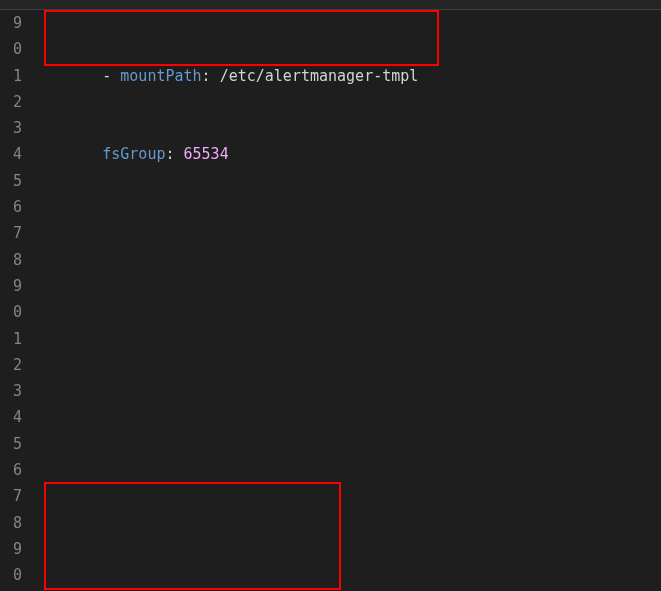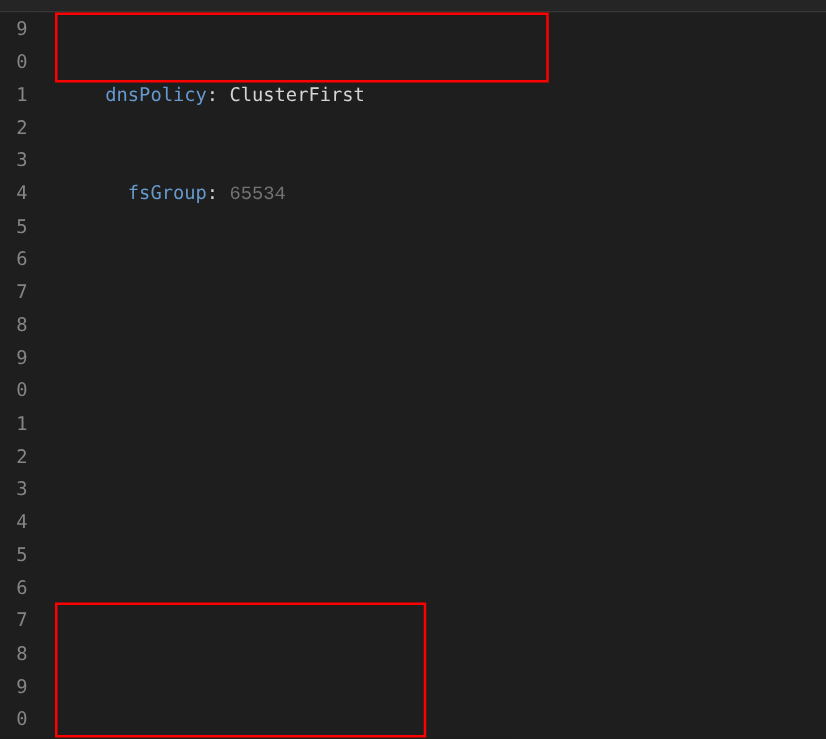--- a/index.html
+++ b/index.html
@@ -34,21 +34,21 @@
   .code {
     flex: 1;
     color: #d4d4d4;
     line-height: 26.3px;
     white-space: pre;
     position: relative;
   }
   .line { height: 26.3px; }
   .k { color: #6699cc; }      
   .s { color: #d4d4d4; }      
-  .n { color: #737373; font-family: Liberation Mono, monospace; }      
+  .n { color: #f0abfc; }      
   .p { color: #d4d4d4; }      
   .red-box {
     position: absolute;
     border: 2px solid #ff0000;
     pointer-events: none;
   }
 </style>
 </head>
 <body>
 
@@ -72,21 +72,21 @@
     <div class="line">3</div>
     <div class="line">4</div>
     <div class="line">5</div>
     <div class="line">6</div>
     <div class="line">7</div>
     <div class="line">8</div>
     <div class="line">9</div>
     <div class="line">0</div>
   </div>
   <div class="code">
-    <div class="line"><span class="p">      </span><span class="k">dnsPolicy</span><span class="p">: </span><span class="s">ClusterFirst</span></div>
+    <div class="line"><span class="p">        </span><span class="p">- </span><span class="k">mountPath</span><span class="p">: </span><span class="s">/etc/alertmanager-tmpl</span></div>
     <div class="line"><span class="p">        </span><span class="k">fsGroup</span><span class="p">: </span><span class="n">65534</span></div>
     
     
     
     
     
     
     
     
     

